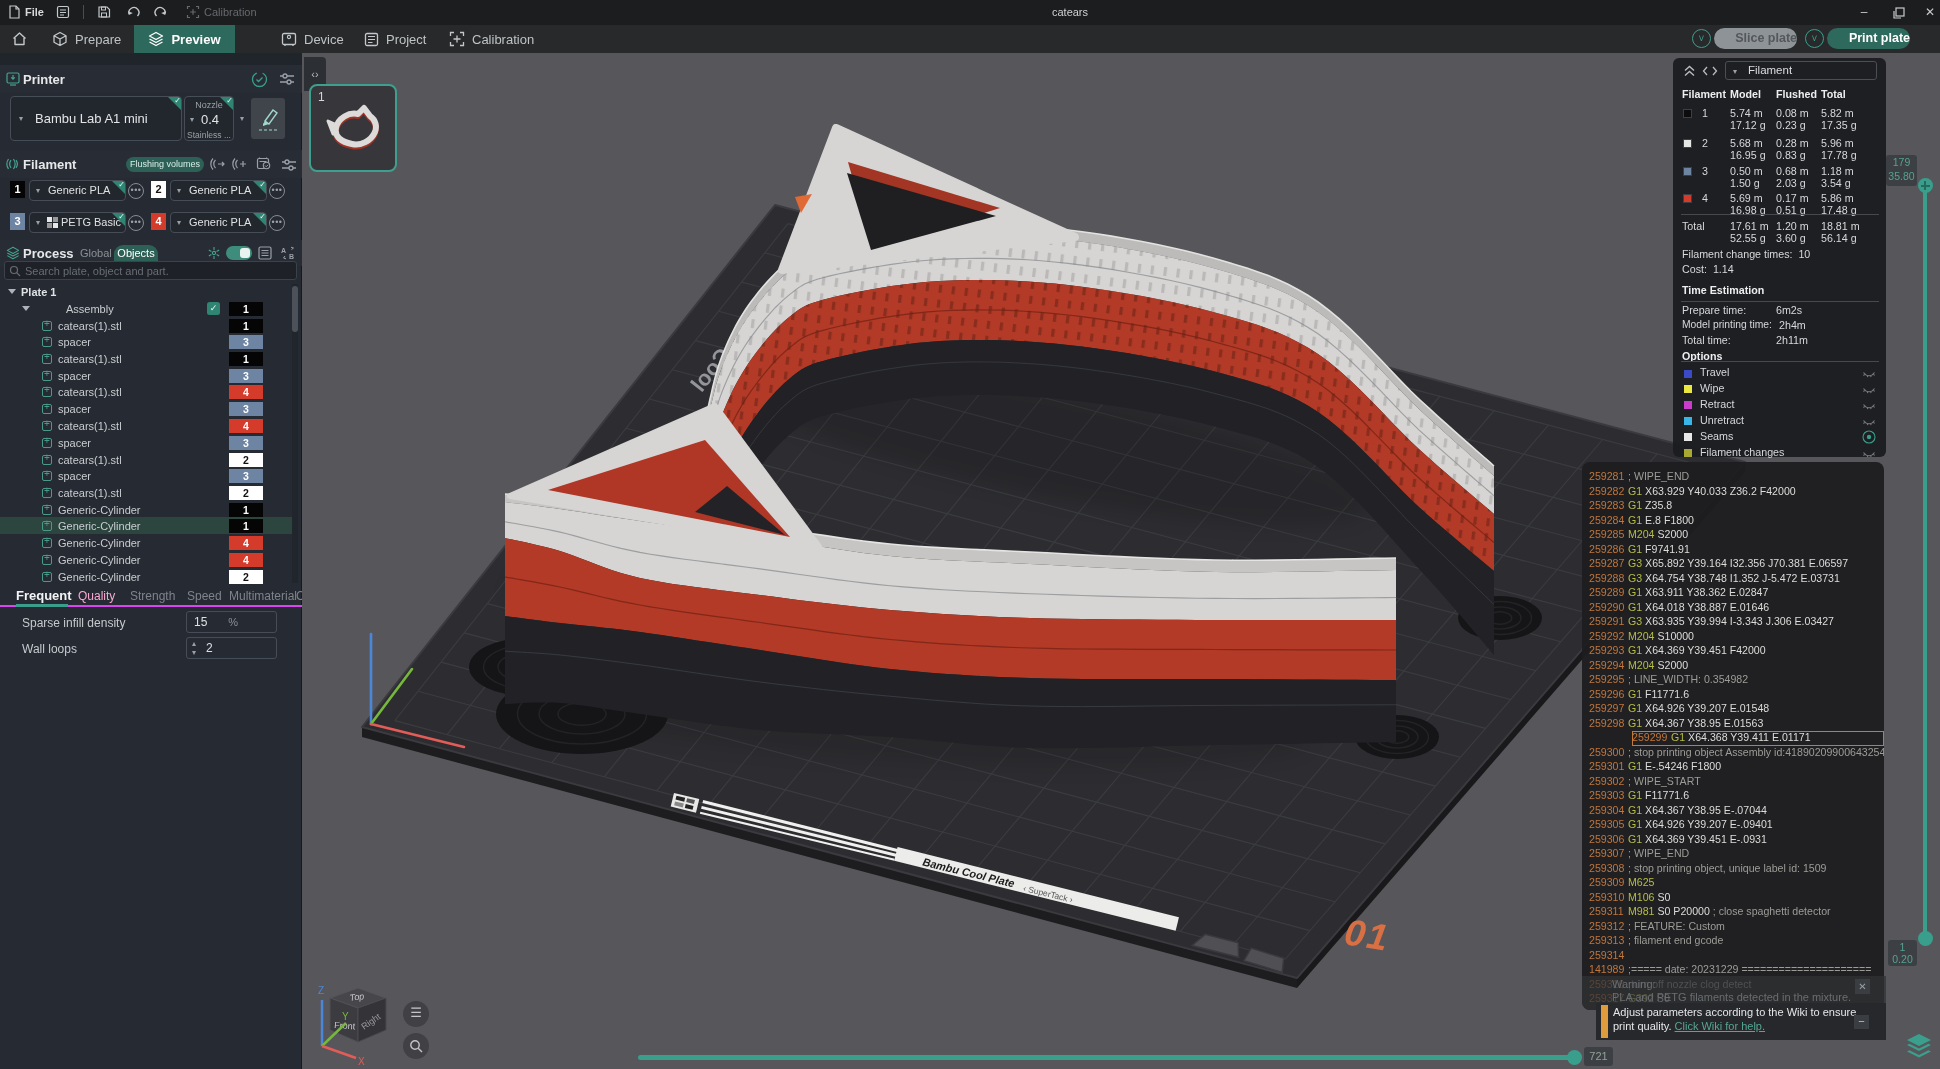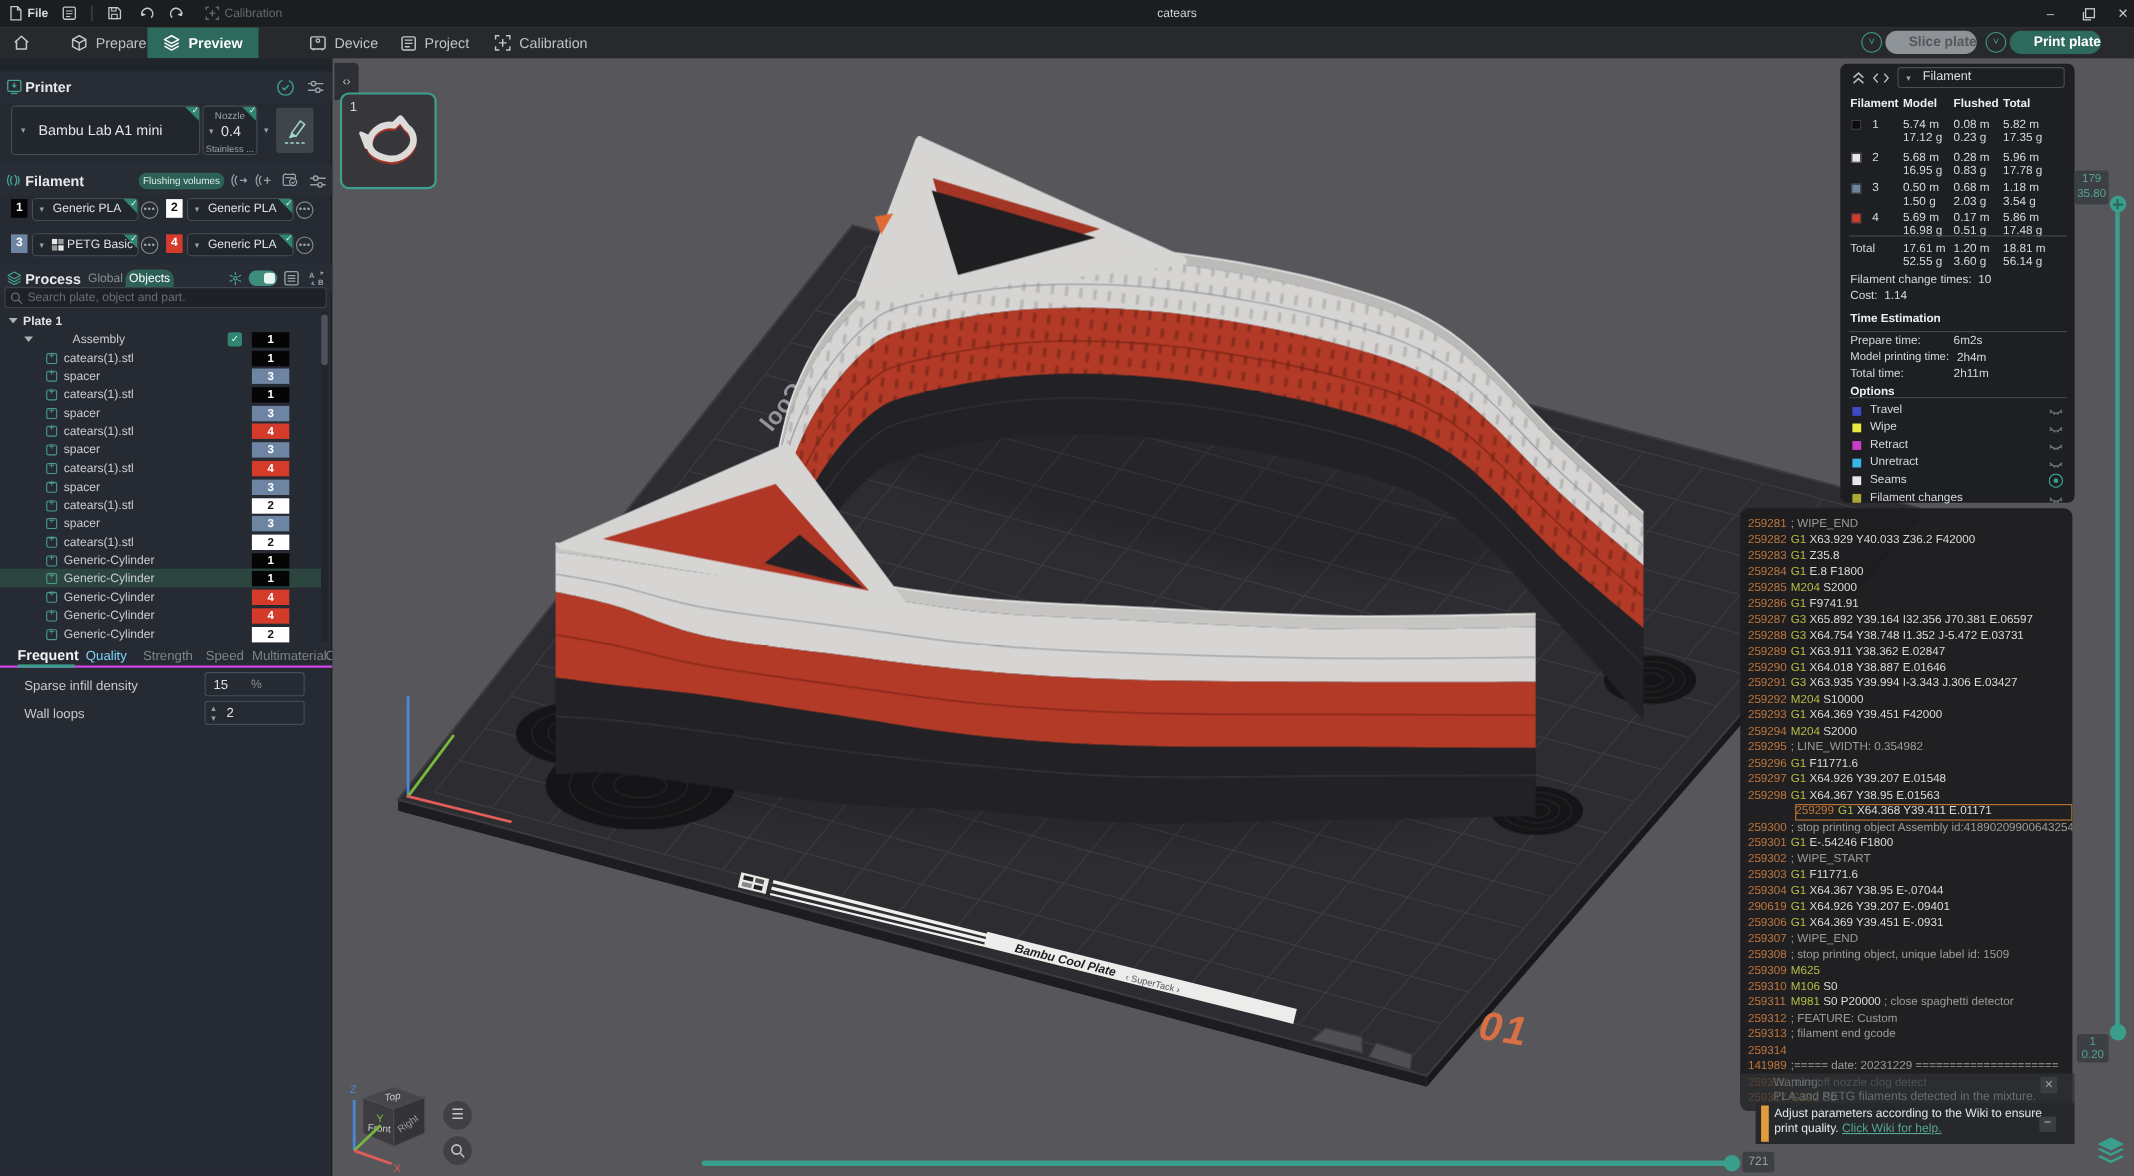--- a/index.html
+++ b/index.html
@@ -265,21 +265,21 @@
     </svg>
  <div class="winbtn" style="left:1921px">✕</div>
 </div>
 
 <div id="tabbar">
     <div class="tab" style="left:11px">
       <svg width="17" height="16" viewBox="0 0 17 16">
         <path d="M2.5 7.5 8.5 2l6 5.5M4 7v6.5h9V7" fill="none" stroke="#c3c7c9" stroke-width="1.4" stroke-linejoin="round"></path>
       </svg>
     </div>
-    <div class="tab" style="left:64px">
+    <div class="tab" style="left:52px">
       <svg width="16" height="16" viewBox="0 0 16 16">
         <path d="M8 1.5 14 4.7v6.6L8 14.5 2 11.3V4.7z M2 4.7 8 8l6-3.3 M8 8v6.5" fill="none" stroke="#c3c7c9" stroke-width="1.3" stroke-linejoin="round"></path>
       </svg>
       <span>Prepare</span>
     </div>
     <div class="tab active" style="left:134px;width:101px;justify-content:center">
       <svg width="16" height="16" viewBox="0 0 16 16">
         <g fill="none" stroke="#fff" stroke-width="1.3" stroke-linejoin="round">
           <path d="M8 1.5 14.5 5 8 8.5 1.5 5z"></path>
           <path d="M1.5 8 8 11.5 14.5 8"></path>
@@ -550,21 +550,21 @@
     </div>
 <div class="trow" style="top:515px;">
       <div class="obico" style="margin-left:42px"></div>
       <span>Generic-Cylinder</span>
       <div class="badge" style="background:#ffffff;color:#111">2</div>
     </div>
     <div style="position:absolute;left:292px;top:231px;width:6px;height:299px;background:#21252c"></div>
     <div style="position:absolute;left:292px;top:233px;width:6px;height:46px;background:#4d525a;border-radius:3px"></div>
     <div style="position:absolute;left:0;top:532px;width:302px;height:22px;border-bottom:2px solid #d946ef;overflow:hidden">
       <span style="position:absolute;left:16px;top:3px;font-size:13px;font-weight:bold;color:#f2f4f5">Frequent</span>
-      <span style="position:absolute;left:78px;top:4px;font-size:12px;color:#7dd3fc">Quality</span>
+      <span style="position:absolute;left:78px;top:4px;font-size:12px;color:#f9a8d4">Quality</span>
       <span style="position:absolute;left:130px;top:4px;font-size:12px;color:#7f848b">Strength</span>
       <span style="position:absolute;left:187px;top:4px;font-size:12px;color:#7f848b">Speed</span>
       <span style="position:absolute;left:229px;top:4px;font-size:12px;color:#7f848b">Multimaterial</span>
       <span style="position:absolute;left:296px;top:4px;font-size:12px;color:#7f848b">C</span>
     </div>
     <div style="position:absolute;left:16px;top:551px;width:52px;height:3px;background:#3a9e8c"></div>
     <div style="position:absolute;left:22px;top:563px;font-size:12px;color:#c6cacf">Sparse infill density</div>
     <div class="setbox" style="left:186px;top:558px;width:91px;height:22px">
       <span style="position:absolute;left:7px;top:3px">15</span>
       <span style="position:absolute;right:38px;top:4px;font-size:11px;color:#8a9097">%</span>
@@ -698,21 +698,21 @@
     <div class="gl"><span class="ln">259295</span><span class="cc">; LINE_WIDTH: 0.354982</span></div>
     <div class="gl"><span class="ln">259296</span><span class="cm">G1</span><span> F11771.6</span></div>
     <div class="gl"><span class="ln">259297</span><span class="cm">G1</span><span> X64.926 Y39.207 E.01548</span></div>
     <div class="gl"><span class="ln">259298</span><span class="cm">G1</span><span> X64.367 Y38.95 E.01563</span></div>
     <div class="gl hl"><span class="ln">259299</span><span class="cm">G1</span><span> X64.368 Y39.411 E.01171</span></div>
     <div class="gl"><span class="ln">259300</span><span class="cc">; stop printing object Assembly id:41890209900643254...</span></div>
     <div class="gl"><span class="ln">259301</span><span class="cm">G1</span><span> E-.54246 F1800</span></div>
     <div class="gl"><span class="ln">259302</span><span class="cc">; WIPE_START</span></div>
     <div class="gl"><span class="ln">259303</span><span class="cm">G1</span><span> F11771.6</span></div>
     <div class="gl"><span class="ln">259304</span><span class="cm">G1</span><span> X64.367 Y38.95 E-.07044</span></div>
-    <div class="gl"><span class="ln">290619</span><span class="cm">G1</span><span> X64.926 Y39.207 E-.09401</span></div>
+    <div class="gl"><span class="ln">259305</span><span class="cm">G1</span><span> X64.926 Y39.207 E-.09401</span></div>
     <div class="gl"><span class="ln">259306</span><span class="cm">G1</span><span> X64.369 Y39.451 E-.0931</span></div>
     <div class="gl"><span class="ln">259307</span><span class="cc">; WIPE_END</span></div>
     <div class="gl"><span class="ln">259308</span><span class="cc">; stop printing object, unique label id: 1509</span></div>
     <div class="gl"><span class="ln">259309</span><span class="cm">M625</span></div>
     <div class="gl"><span class="ln">259310</span><span class="cm">M106</span><span> S0</span></div>
     <div class="gl"><span class="ln">259311</span><span class="cm">M981</span><span> S0 P20000 </span><span class="cc">; close spaghetti detector</span></div>
     <div class="gl"><span class="ln">259312</span><span class="cc">; FEATURE: Custom</span></div>
     <div class="gl"><span class="ln">259313</span><span class="cc">; filament end gcode</span></div>
     <div class="gl"><span class="ln">259314</span></div>
     <div class="gl"><span class="ln">141989</span><span class="cc">;===== date: 20231229 =====================</span></div>

